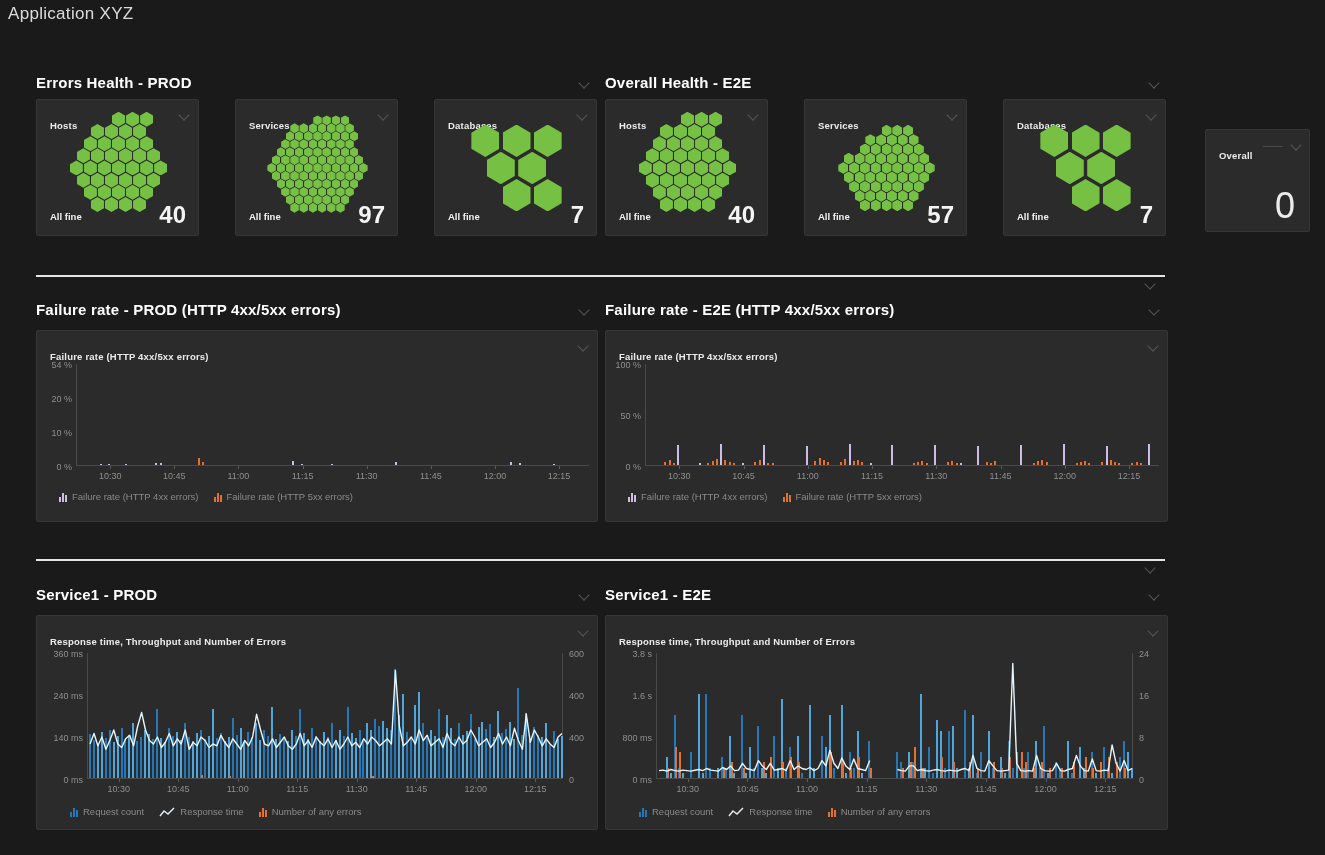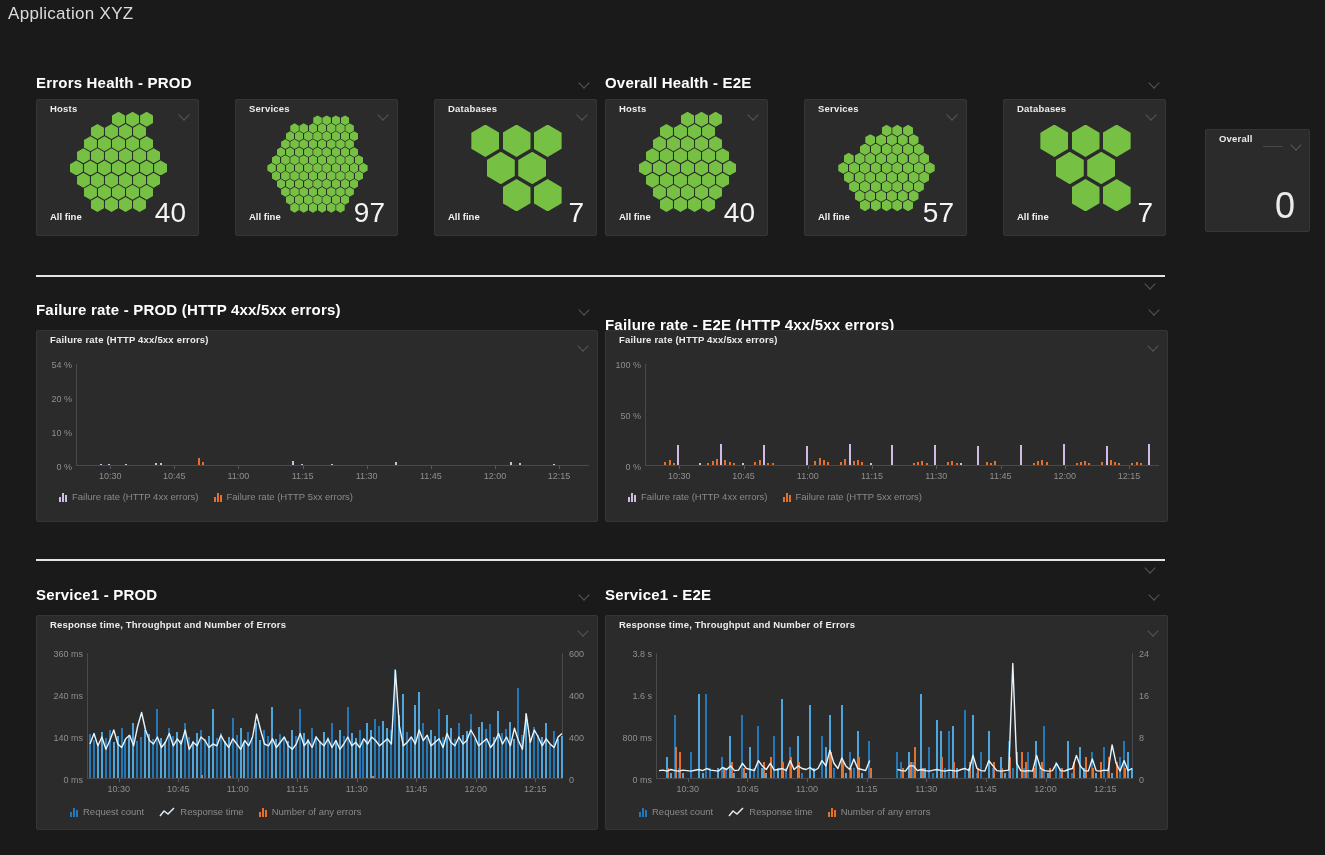--- a/index.html
+++ b/index.html
@@ -1,24 +1,24 @@
 <!DOCTYPE html>
 <html><head>
 <meta charset="utf-8">
 <style>
   html,body{margin:0;padding:0;background:#1a1a1a;}
   body{font-family:"Liberation Sans","DejaVu Sans",sans-serif;}
   #canvas{position:relative;width:1325px;height:855px;background:#1a1a1a;overflow:hidden;}
   .page-title{position:absolute;left:8px;top:4px;font-size:17px;font-weight:400;color:#dcdcdc;letter-spacing:.3px;}
   .section-title{position:absolute;font-size:15px;font-weight:700;color:#ffffff;letter-spacing:.2px;white-space:nowrap;}
   .tile{position:absolute;background:#2b2b2b;border:1px solid #363636;border-radius:2px;box-sizing:border-box;}
-  .tile-title{position:absolute;left:13px;top:3px;font-size:9.5px;font-weight:700;color:#ececec;letter-spacing:.2px;white-space:nowrap;}
+  .tile-title{position:absolute;left:13px;top:20px;font-size:9.5px;font-weight:700;color:#ececec;letter-spacing:.2px;white-space:nowrap;}
   .chev{position:absolute;width:7px;height:7px;border-right:1.6px solid #575757;border-bottom:1.6px solid #575757;transform:rotate(45deg);}
   .allfine{position:absolute;left:13px;bottom:13px;font-size:9.5px;font-weight:700;color:#f2f2f2;}
-  .count{position:absolute;right:12px;bottom:6px;font-size:28px;font-weight:400;color:#f4f4f4;}
+  .count{position:absolute;right:12px;bottom:6px;font-size:24px;font-weight:700;color:#f4f4f4;}
   .bigcount{position:absolute;right:14px;bottom:4px;font-size:36px;font-weight:200;color:#ececec;}
   .hex{position:absolute;clip-path:polygon(50% 0,100% 25%,100% 75%,50% 100%,0 75%,0 25%);}
   .divider{position:absolute;height:2px;background:#e4e4e4;}
   .axis-label{position:absolute;font-size:9px;color:#8f8f8f;white-space:nowrap;}
   .axis-label.r{text-align:right;}
   .plot{position:absolute;border-left:1px solid #4a4a4a;border-bottom:1px solid #4a4a4a;box-sizing:border-box;}
   .plot.raxis{border-right:1px solid #4a4a4a;}
   .bar{position:absolute;bottom:0;width:2px;}
   .tickmark{position:absolute;width:1px;height:3px;background:#5a5a5a;}
   .legend{position:absolute;display:flex;gap:15px;align-items:center;font-size:9.5px;color:#8a8a8a;white-space:nowrap;}
@@ -396,21 +396,21 @@
           <div class="legend-item">
             <div class="mini-bars">
               <span style="height: 5px; background: rgb(226, 112, 47);"></span>
               <span style="height: 9px; background: rgb(226, 112, 47);"></span>
               <span style="height: 7px; background: rgb(226, 112, 47);"></span>
             </div>
             <span>Failure rate (HTTP 5xx errors)</span>
           </div>
         </div>
       </div>
-      <div class="section-title" style="left: 605px; top: 301px; margin-top: 15px;">Failure rate - E2E (HTTP 4xx/5xx errors)</div>
+      <div class="section-title" style="left: 605px; top: 301px;">Failure rate - E2E (HTTP 4xx/5xx errors)</div>
       <div class="chev" style="left: 1150px; top: 306px;"></div>
       <div class="tile" style="left: 605px; top: 330px; width: 563px; height: 192px;">
         <div class="tile-title">Failure rate (HTTP 4xx/5xx errors)</div>
         <div class="chev" style="left: 543px; top: 11px;"></div>
         <div class="plot" style="left: 39px; top: 33px; width: 514px; height: 102px;">
           <div class="bar" style="left: 31.2683px; height: 20.4px; background: rgb(207, 188, 230);"></div>
           <div class="bar" style="left: 52.685px; height: 2.04px; background: rgb(207, 188, 230);"></div>
           <div class="bar" style="left: 74.1017px; height: 21.42px; background: rgb(207, 188, 230);"></div>
           <div class="bar" style="left: 95.5183px; height: 1.53px; background: rgb(207, 188, 230);"></div>
           <div class="bar" style="left: 116.935px; height: 20.4px; background: rgb(207, 188, 230);"></div>

